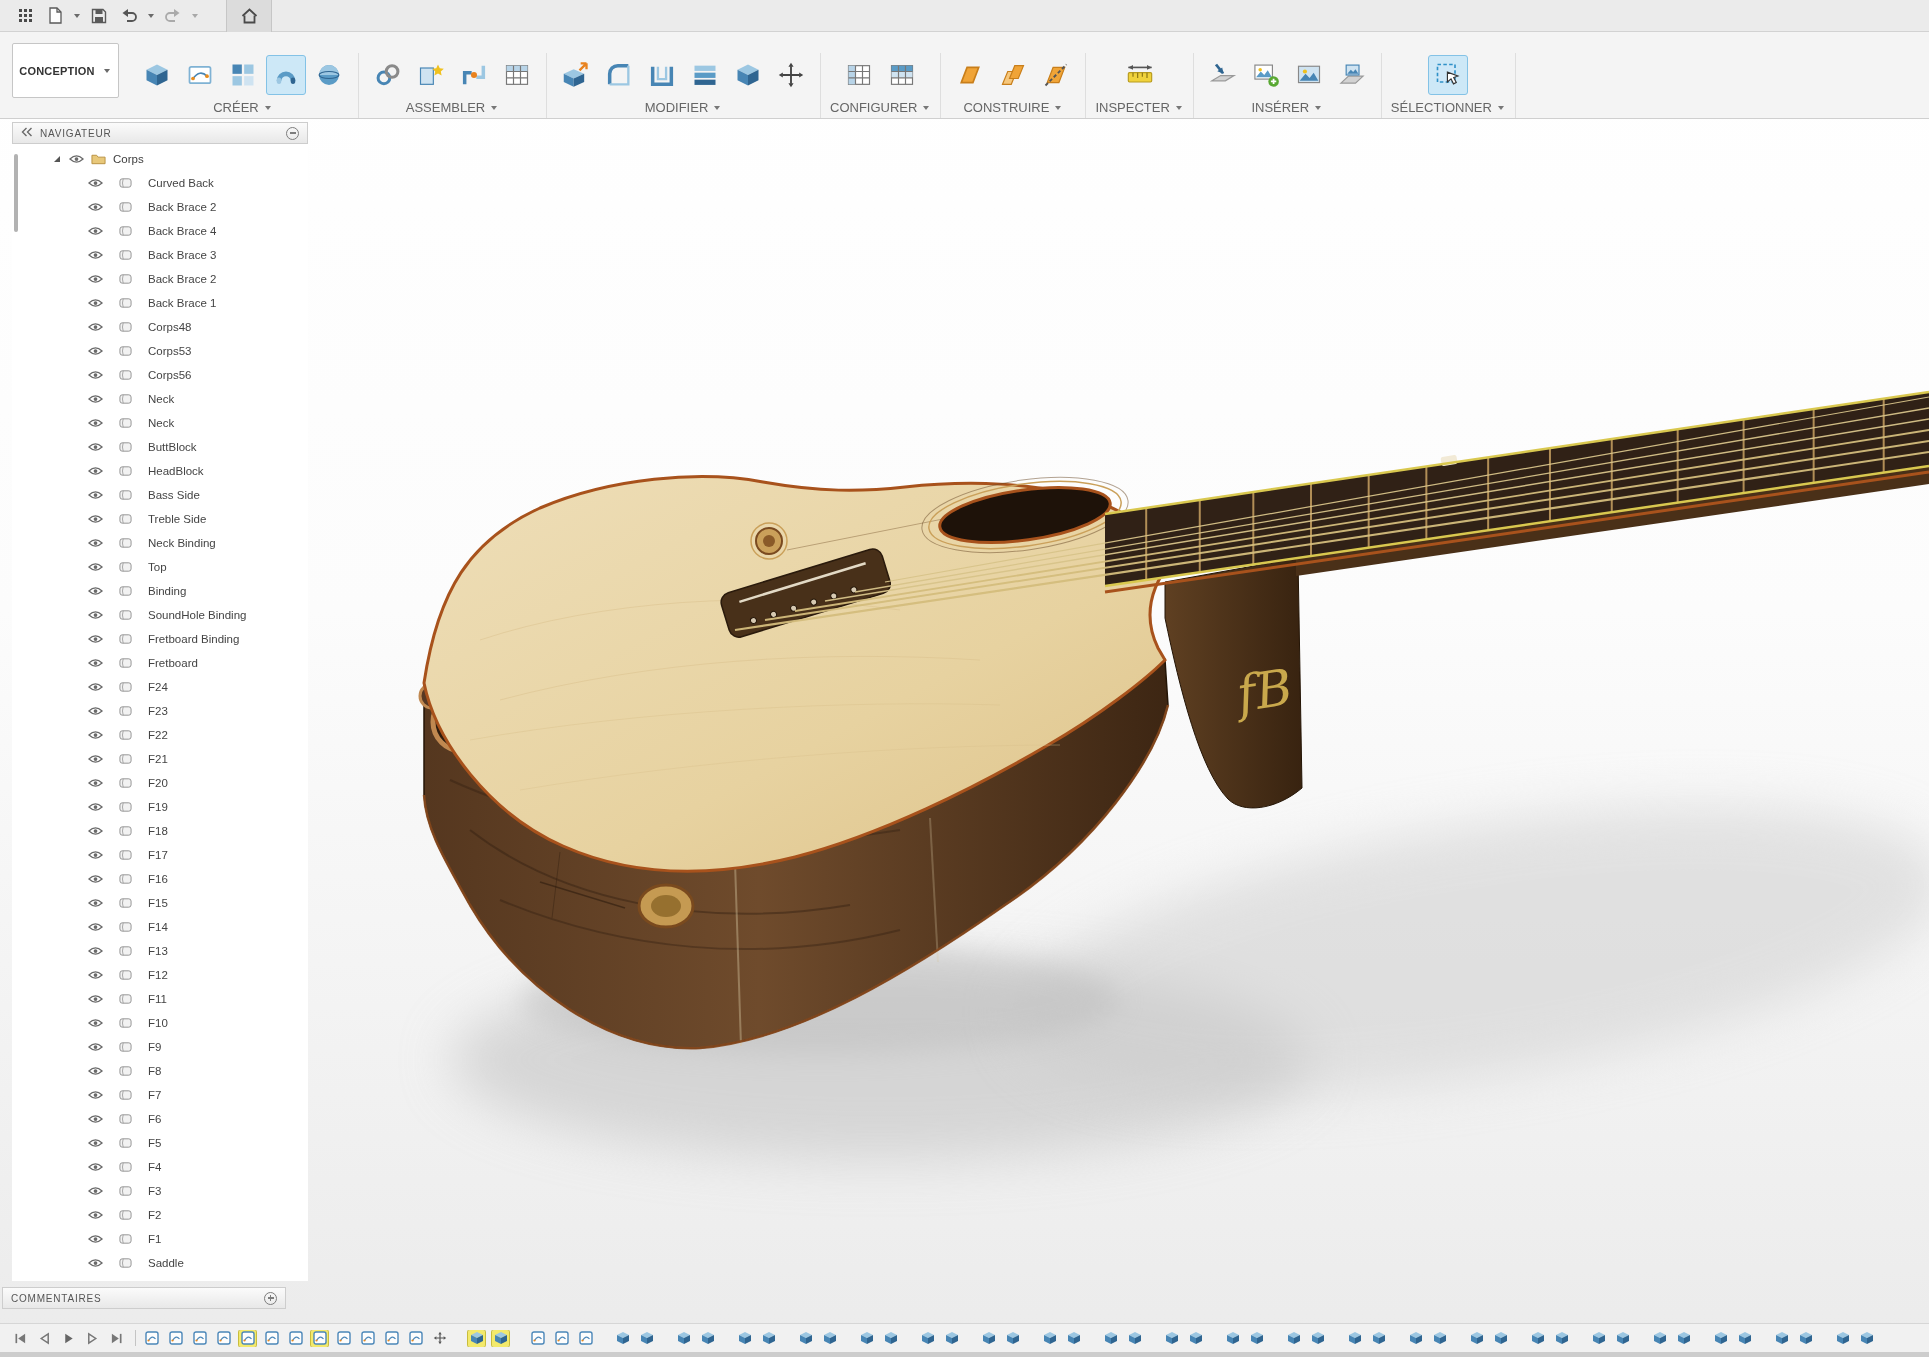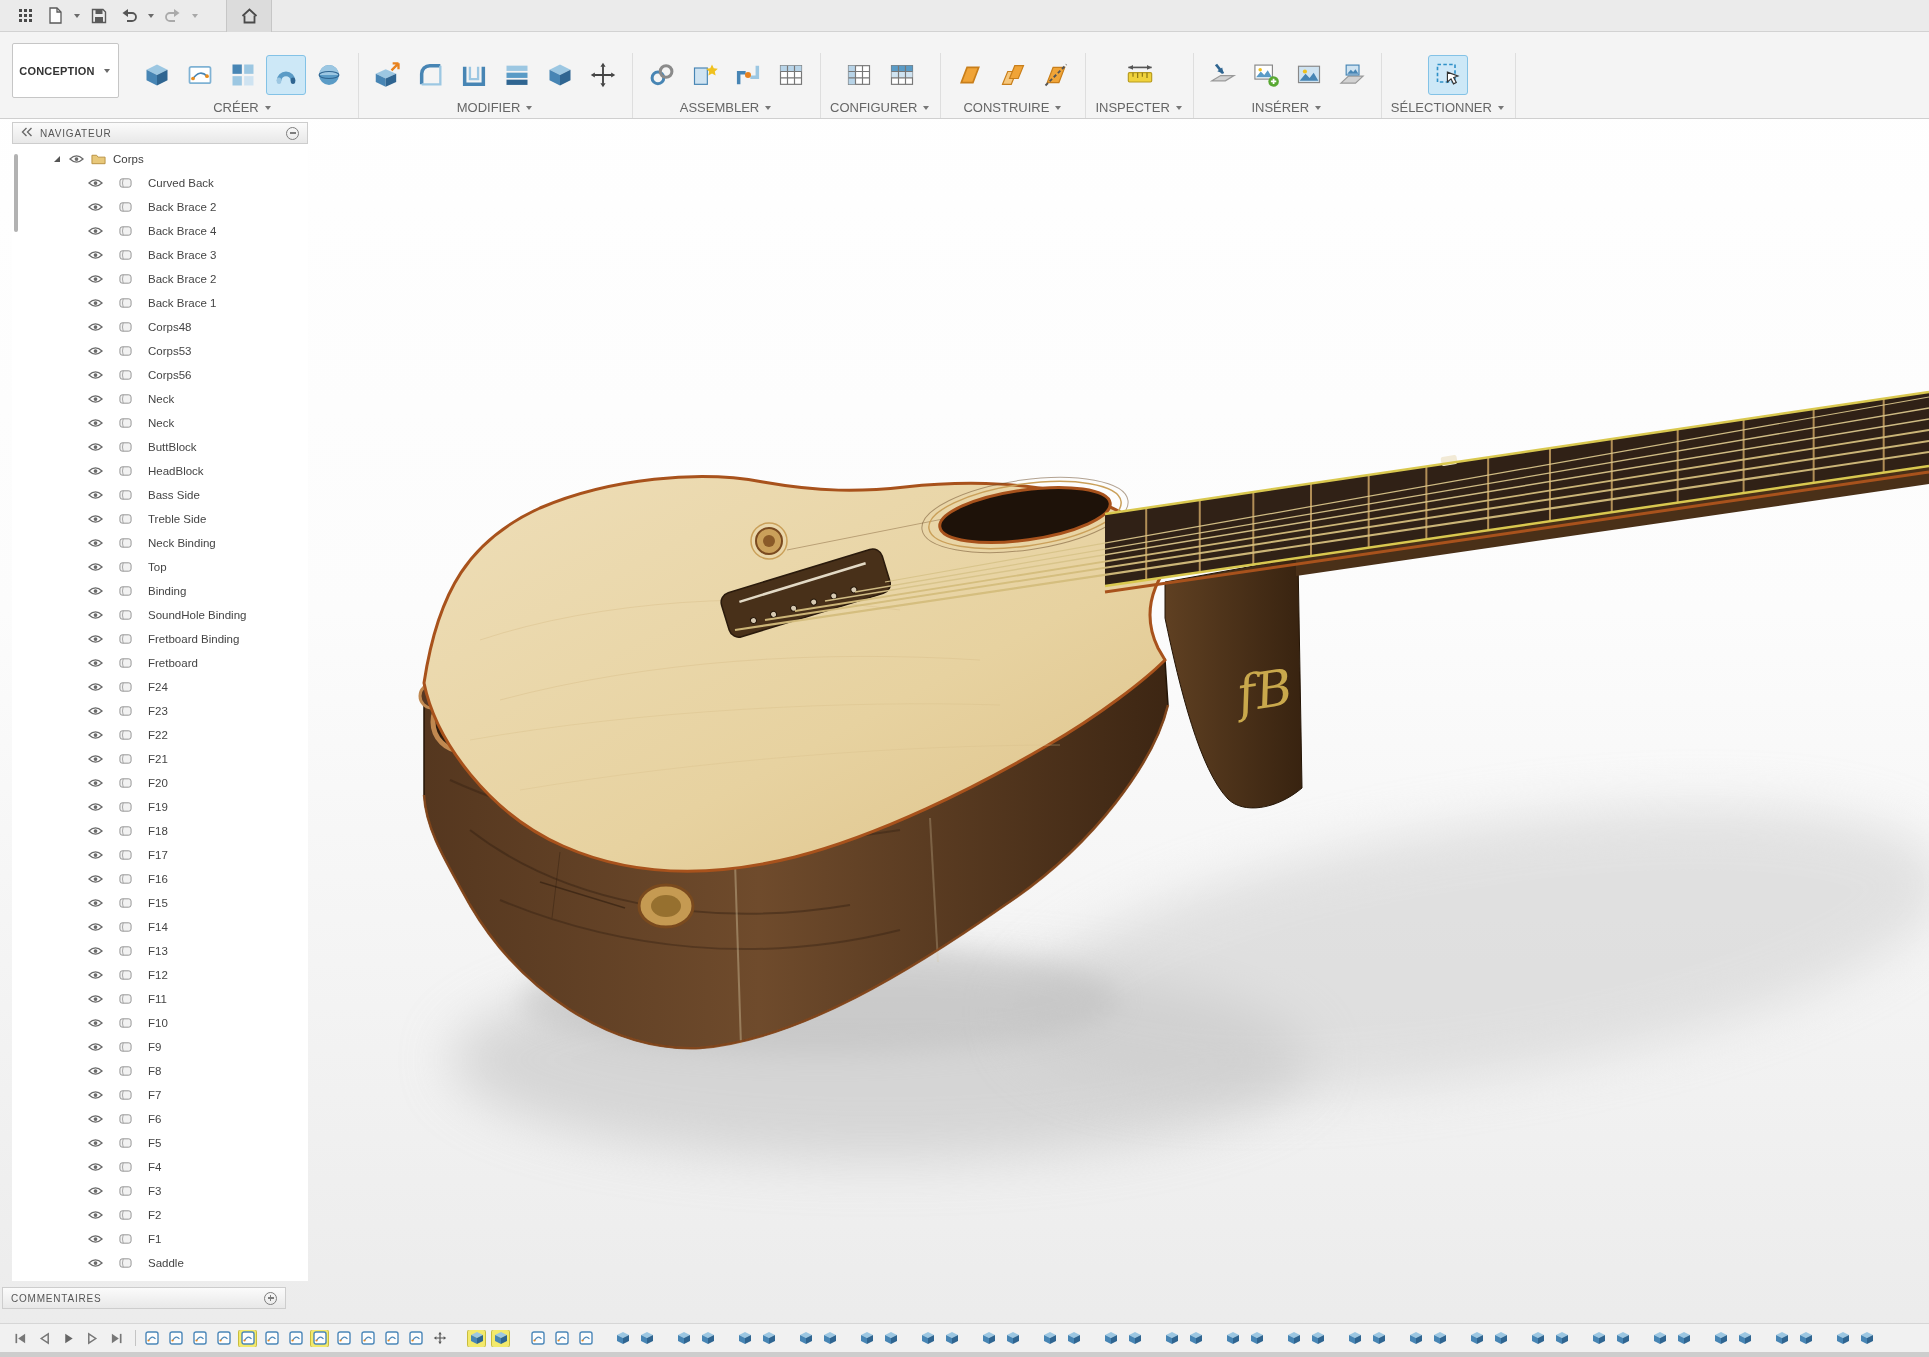--- a/index.html
+++ b/index.html
@@ -292,20 +292,54 @@
         </div>
         <div class="rlabel">
           <span>CRÉER</span>
           <span class="caret"></span>
         </div>
       </div>
       <div class="rgroup">
         <div class="rbtns">
           <div class="rbtn">
             <svg viewBox="0 0 24 24">
+              <circle cx="8.5" cy="14.5" r="5" fill="none" stroke="#4785b4" stroke-width="2.6"></circle>
+              <circle cx="15.5" cy="9" r="5" fill="none" stroke="#8a8a8a" stroke-width="2.6"></circle>
+            </svg>
+          </div>
+          <div class="rbtn">
+            <svg viewBox="0 0 24 24">
+              <rect x="3" y="6" width="11" height="14" fill="#cfe3f1" stroke="#4785b4"></rect>
+              <path d="M18 3 l1.5 3.2 3.5.4 -2.6 2.4 .7 3.5 -3.1-1.7 -3.1 1.7 .7-3.5 -2.6-2.4 3.5-.4Z" fill="#f0c11e"></path>
+            </svg>
+          </div>
+          <div class="rbtn">
+            <svg viewBox="0 0 24 24">
+              <path d="M4 20 V10 H10" stroke="#4785b4" stroke-width="3" fill="none"></path>
+              <path d="M20 4 V14 H14" stroke="#9cc7e2" stroke-width="3" fill="none"></path>
+              <circle cx="12" cy="12" r="2.6" fill="#e8821e"></circle>
+            </svg>
+          </div>
+          <div class="rbtn">
+            <svg viewBox="0 0 24 24">
+              <rect x="3" y="4" width="18" height="16" fill="#fff" stroke="#777"></rect>
+              <rect x="3" y="4" width="18" height="5" fill="#b8d4e8"></rect>
+              <path d="M3 9 H21 M3 14.5 H21 M9 4 V20 M15 4 V20" stroke="#777" fill="none"></path>
+            </svg>
+          </div>
+        </div>
+        <div class="rlabel">
+          <span>ASSEMBLER</span>
+          <span class="caret"></span>
+        </div>
+      </div>
+      <div class="rgroup">
+        <div class="rbtns">
+          <div class="rbtn">
+            <svg viewBox="0 0 24 24">
               <path d="M10 7 L19 11 10 15 1.5 11Z" fill="#9cc7e2"></path>
               <path d="M1.5 11 10 15 V22 L1.5 18Z" fill="#4785b4"></path>
               <path d="M19 11 10 15 V22 L19 18Z" fill="#2f6591"></path>
               <path d="M15 8 L21 2 M21 2 h-5 M21 2 v5" stroke="#e8821e" stroke-width="2" fill="none"></path>
             </svg>
           </div>
           <div class="rbtn">
             <svg viewBox="0 0 24 24">
               <path d="M4 20 V11 A7 7 0 0 1 11 4 H20" fill="none" stroke="#4785b4" stroke-width="3"></path>
               <path d="M4 20 H20 V4" fill="none" stroke="#9cc7e2" stroke-width="2"></path>
@@ -333,54 +367,20 @@
           </div>
           <div class="rbtn">
             <svg viewBox="0 0 24 24">
               <path d="M12 4.5 V19.5 M4.5 12 H19.5" stroke="#444" stroke-width="1.6" fill="none"></path>
               <path d="M12 1.5 L9.8 5 H14.2Z M12 22.5 L9.8 19 H14.2Z M1.5 12 L5 9.8 V14.2Z M22.5 12 L19 9.8 V14.2Z" fill="#444"></path>
             </svg>
           </div>
         </div>
         <div class="rlabel">
           <span>MODIFIER</span>
-          <span class="caret"></span>
-        </div>
-      </div>
-      <div class="rgroup">
-        <div class="rbtns">
-          <div class="rbtn">
-            <svg viewBox="0 0 24 24">
-              <circle cx="8.5" cy="14.5" r="5" fill="none" stroke="#4785b4" stroke-width="2.6"></circle>
-              <circle cx="15.5" cy="9" r="5" fill="none" stroke="#8a8a8a" stroke-width="2.6"></circle>
-            </svg>
-          </div>
-          <div class="rbtn">
-            <svg viewBox="0 0 24 24">
-              <rect x="3" y="6" width="11" height="14" fill="#cfe3f1" stroke="#4785b4"></rect>
-              <path d="M18 3 l1.5 3.2 3.5.4 -2.6 2.4 .7 3.5 -3.1-1.7 -3.1 1.7 .7-3.5 -2.6-2.4 3.5-.4Z" fill="#f0c11e"></path>
-            </svg>
-          </div>
-          <div class="rbtn">
-            <svg viewBox="0 0 24 24">
-              <path d="M4 20 V10 H10" stroke="#4785b4" stroke-width="3" fill="none"></path>
-              <path d="M20 4 V14 H14" stroke="#9cc7e2" stroke-width="3" fill="none"></path>
-              <circle cx="12" cy="12" r="2.6" fill="#e8821e"></circle>
-            </svg>
-          </div>
-          <div class="rbtn">
-            <svg viewBox="0 0 24 24">
-              <rect x="3" y="4" width="18" height="16" fill="#fff" stroke="#777"></rect>
-              <rect x="3" y="4" width="18" height="5" fill="#b8d4e8"></rect>
-              <path d="M3 9 H21 M3 14.5 H21 M9 4 V20 M15 4 V20" stroke="#777" fill="none"></path>
-            </svg>
-          </div>
-        </div>
-        <div class="rlabel">
-          <span>ASSEMBLER</span>
           <span class="caret"></span>
         </div>
       </div>
       <div class="rgroup">
         <div class="rbtns">
           <div class="rbtn">
             <svg viewBox="0 0 24 24">
               <rect x="3" y="4" width="18" height="16" fill="#fff" stroke="#777"></rect>
               <rect x="3" y="4" width="6" height="16" fill="#b8d4e8"></rect>
               <path d="M3 9 H21 M3 14.5 H21 M9 4 V20 M15 4 V20" stroke="#777" fill="none"></path>

